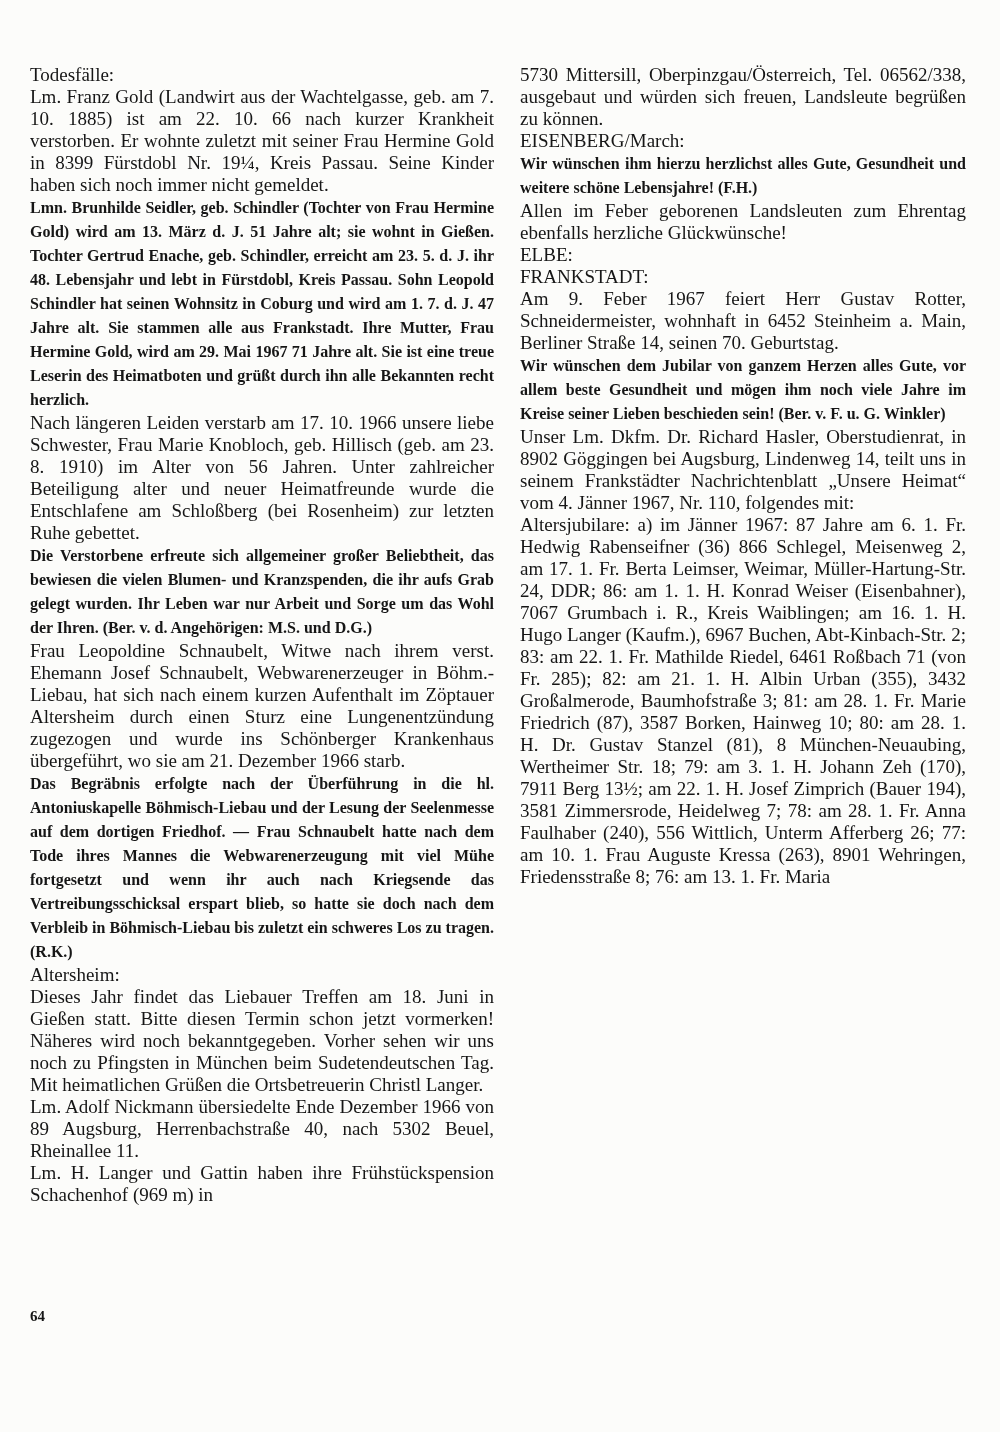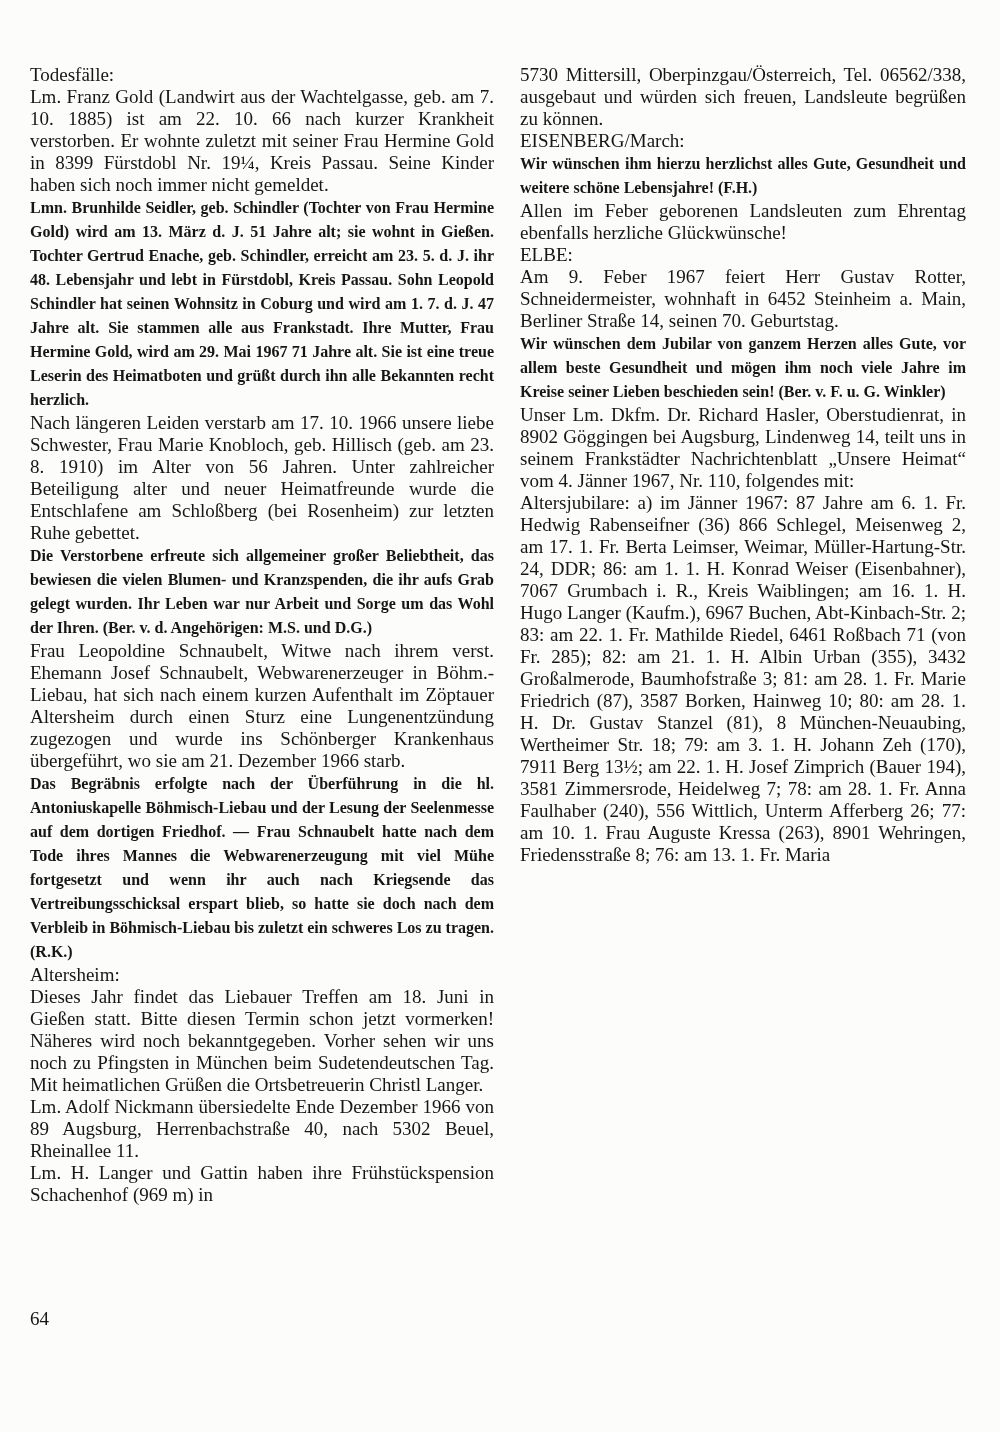--- a/index.html
+++ b/index.html
@@ -50,22 +50,22 @@
     font-size: 16px;
     line-height: 24px;
     font-weight: 700;
   }
   .b { font-weight: 400; }
 
   .page-number {
     position: absolute;
     left: 30px;
     top: 1308px;
-    font-size: 19px;
-    font-weight: 400;
+    font-size: 15px;
+    font-weight: 700;
   }
 </style>
 </head>
 <body>
 
 <div class="page">
   <div class="col col-left">
       <p class="blk heading"><span class="b">Todesfälle:</span></p>
       <p class="blk para"><span>Lm. </span><span class="b">Franz Gold</span><span> (Landwirt aus der Wachtelgasse, geb. am 7. 10. 1885) ist am 22. 10. 66 nach kurzer Krankheit verstorben. Er wohnte zuletzt mit seiner Frau Hermine Gold in 8399 Fürstdobl Nr. 19¼, Kreis Passau. Seine Kinder haben sich noch immer nicht gemeldet.</span></p>
       <p class="blk small"><span>Lmn. Brunhilde Seidler, geb. Schindler (Tochter von Frau Hermine Gold) wird am 13. März d. J. 51 Jahre alt; sie wohnt in Gießen. Tochter Gertrud Enache, geb. Schindler, erreicht am 23. 5. d. J. ihr 48. Lebensjahr und lebt in Fürstdobl, Kreis Passau. Sohn Leopold Schindler hat seinen Wohnsitz in Coburg und wird am 1. 7. d. J. 47 Jahre alt. Sie stammen alle aus Frankstadt. Ihre Mutter, Frau Hermine Gold, wird am 29. Mai 1967 71 Jahre alt. Sie ist eine treue Leserin des Heimatboten und grüßt durch ihn alle Bekannten recht herzlich.</span></p>
@@ -77,20 +77,21 @@
       <p class="blk para"><span>Dieses Jahr findet das </span><span class="b">Liebauer Treffen am 18. Juni in Gießen</span><span> statt. Bitte diesen Termin schon jetzt vormerken! Näheres wird noch bekanntgegeben. Vorher sehen wir uns noch zu Pfingsten in München beim Sudetendeutschen Tag. Mit heimatlichen Grüßen die Ortsbetreuerin Christl Langer.</span></p>
       <p class="blk para"><span>Lm. </span><span class="b">Adolf Nickmann</span><span> übersiedelte Ende Dezember 1966 von 89 Augsburg, Herrenbachstraße 40, nach 5302 Beuel, Rheinallee 11.</span></p>
       <p class="blk para"><span>Lm. </span><span class="b">H. Langer und Gattin</span><span> haben ihre Frühstückspension Schachenhof (969 m) in</span></p>
     </div>
   <div class="col col-right">
       <p class="blk para"><span>5730 Mittersill, Oberpinzgau/Österreich, Tel. 06562/338, ausgebaut und würden sich freuen, Landsleute begrüßen zu können.</span></p>
       <p class="blk heading"><span class="b">EISENBERG/March:</span></p>
       <p class="blk small"><span>Wir wünschen ihm hierzu herzlichst alles Gute, Gesundheit und weitere schöne Lebensjahre! (F.H.)</span></p>
       <p class="blk para"><span>Allen im Feber geborenen Landsleuten zum Ehrentag ebenfalls herzliche Glückwünsche!</span></p>
       <p class="blk heading"><span class="b">ELBE:</span></p>
+      <p class="blk heading"><span class="b">FRANKSTADT:</span></p>
       <p class="blk para"><span>Am 9. Feber 1967 feiert Herr </span><span class="b">Gustav Rotter,</span><span> Schneidermeister, wohnhaft in 6452 Steinheim a. Main, Berliner Straße 14, seinen 70. Geburtstag.</span></p>
       <p class="blk small"><span>Wir wünschen dem Jubilar von ganzem Herzen alles Gute, vor allem beste Gesundheit und mögen ihm noch viele Jahre im Kreise seiner Lieben beschieden sein! (Ber. v. F. u. G. Winkler)</span></p>
       <p class="blk para"><span class="b">Unser Lm. Dkfm. Dr. Richard Hasler, Oberstudienrat, in 8902 Göggingen bei Augsburg, Lindenweg 14, teilt uns in seinem Frankstädter Nachrichtenblatt „Unsere Heimat“ vom 4. Jänner 1967, Nr. 110, folgendes mit:</span></p>
       <p class="blk para"><span class="b">Altersjubilare:</span><span> a) im Jänner 1967: 87 Jahre am 6. 1. Fr. Hedwig </span><span class="b">Rabenseifner</span><span> (36) 866 Schlegel, Meisenweg 2, am 17. 1. Fr. Berta </span><span class="b">Leimser,</span><span> Weimar, Müller-Hartung-Str. 24, DDR; 86: am 1. 1. H. Konrad </span><span class="b">Weiser</span><span> (Eisenbahner), 7067 Grumbach i. R., Kreis Waiblingen; am 16. 1. H. Hugo </span><span class="b">Langer</span><span> (Kaufm.), 6967 Buchen, Abt-Kinbach-Str. 2; 83: am 22. 1. Fr. Mathilde </span><span class="b">Riedel</span><span>, 6461 Roßbach 71 (von Fr. 285); 82: am 21. 1. H. Albin </span><span class="b">Urban</span><span> (355), 3432 Großalmerode, Baumhofstraße 3; 81: am 28. 1. Fr. Marie </span><span class="b">Friedrich</span><span> (87), 3587 Borken, Hainweg 10; 80: am 28. 1. H. Dr. Gustav </span><span class="b">Stanzel</span><span> (81), 8 München-Neuaubing, Wertheimer Str. 18; 79: am 3. 1. H. Johann </span><span class="b">Zeh</span><span> (170), 7911 Berg 13½; am 22. 1. H. Josef </span><span class="b">Zimprich</span><span> (Bauer 194), 3581 Zimmersrode, Heidelweg 7; 78: am 28. 1. Fr. Anna </span><span class="b">Faulhaber</span><span> (240), 556 Wittlich, Unterm Afferberg 26; 77: am 10. 1. Frau Auguste </span><span class="b">Kressa</span><span> (263), 8901 Wehringen, Friedensstraße 8; 76: am 13. 1. Fr. Maria</span></p>
     </div>
 </div>
 
 <div class="page-number">64</div>
 
 </body></html>

